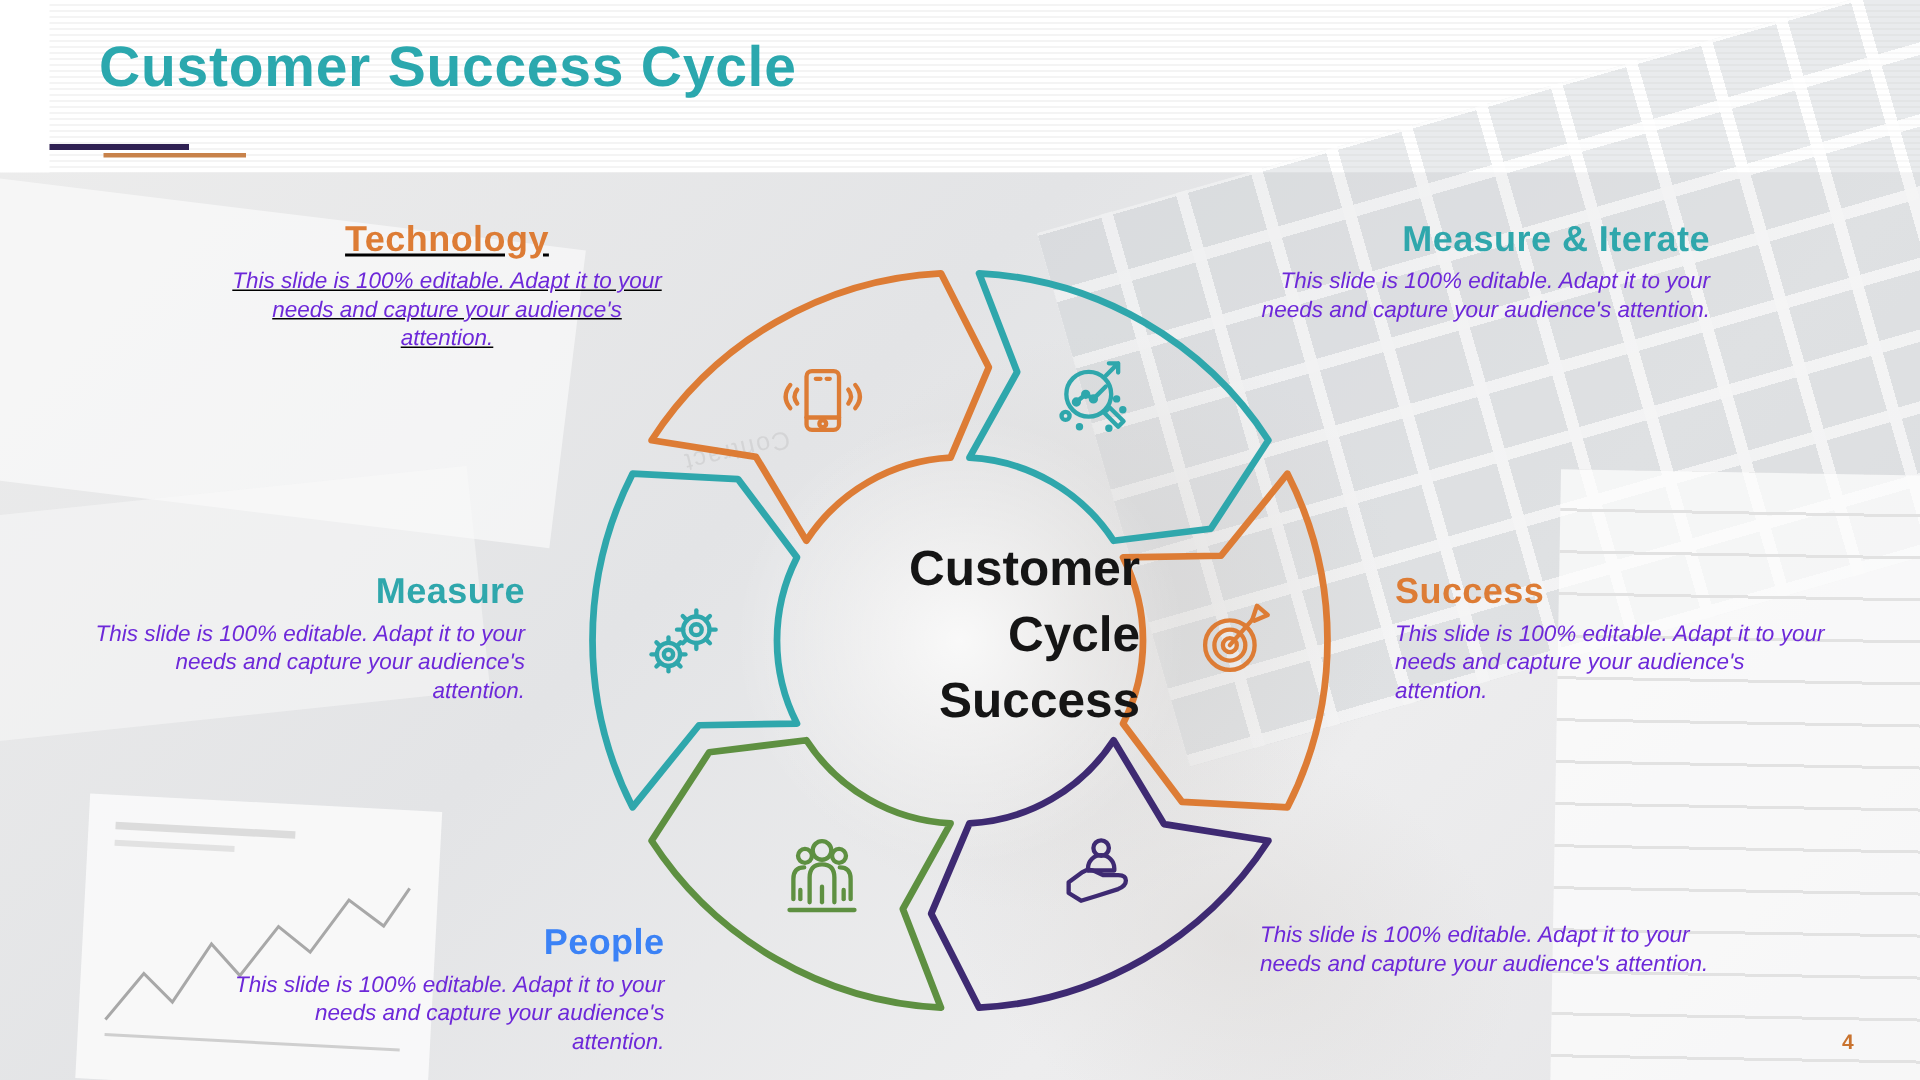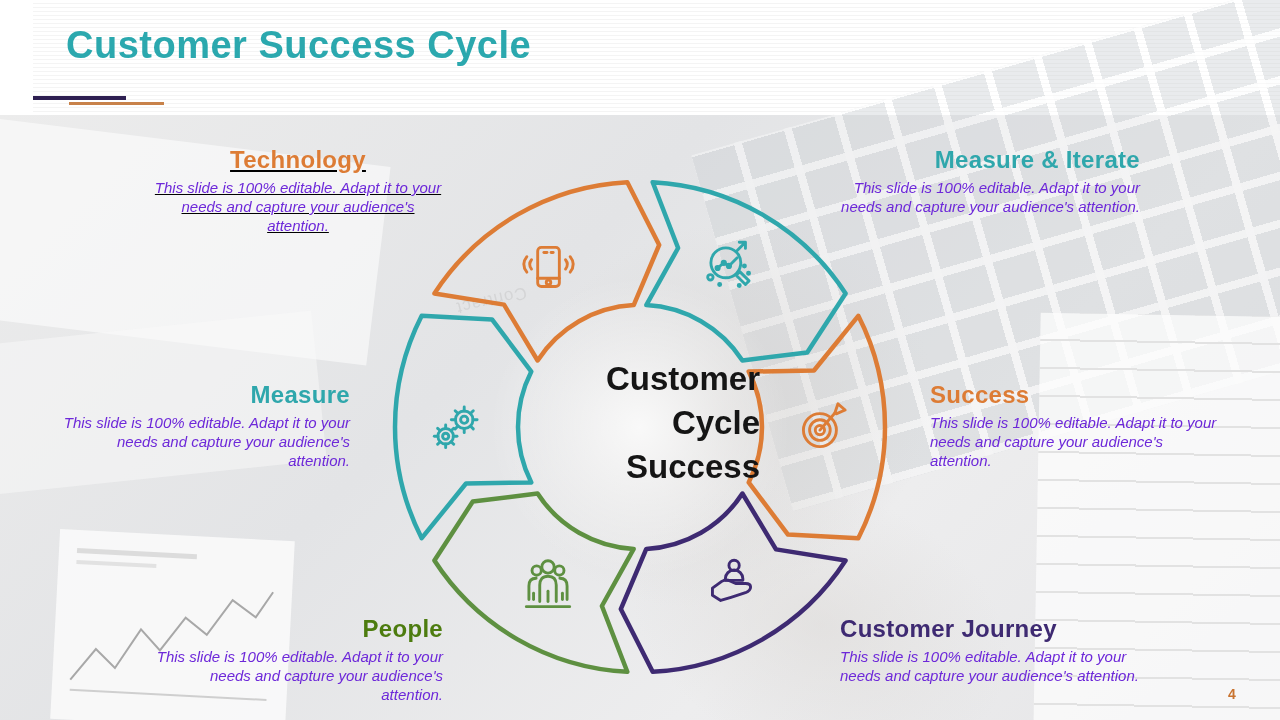--- a/index.html
+++ b/index.html
@@ -48,21 +48,21 @@
   .ic-people{left:515px;top:552px;}
   .ic-cj{left:698px;top:552px;}
 
   .center-text{position:absolute;left:520px;top:357px;width:240px;text-align:right;
      font-size:33px;font-weight:bold;color:#151515;line-height:44px;}
 
   
   .label{position:absolute;}
   .seg-title{font-size:24px;font-weight:bold;margin-bottom:5px;letter-spacing:.3px;}
   .seg-desc{font-size:15px;font-style:italic;color:#6d28d9;line-height:1.26;}
-  .c-orange{color:#DD7C35}.c-teal{color:#2FA7AC}.c-green{color:#4d7c0f}.c-purple{color:#3E2A72}
+  .c-orange{color:#DD7C35}.c-teal{color:#2FA7AC}.c-green{color:#3b82f6}.c-purple{color:#3E2A72}
   .lbl-tech{left:153px;top:146px;width:290px;text-align:center;text-decoration:underline;}
   .lbl-measure{left:840px;top:146px;width:300px;text-align:right;}
   .lbl-process{left:60px;top:381px;width:290px;text-align:right;}
   .lbl-mission{left:930px;top:381px;width:290px;text-align:left;}
   .lbl-people{left:153px;top:615px;width:290px;text-align:right;}
   .lbl-cj{left:840px;top:615px;width:320px;text-align:left;}
 
   .page-num{position:absolute;left:1228px;top:686px;font-size:14px;font-weight:bold;color:#C9732F;}
 </style>
 </head>
@@ -218,19 +218,18 @@
     <div class="seg-title c-orange">Success</div>
     <div class="seg-desc">This slide is 100% editable. Adapt it to your needs and capture your audience's attention.</div>
   </div>
 
   <div class="label lbl-people">
     <div class="seg-title c-green">People</div>
     <div class="seg-desc">This slide is 100% editable. Adapt it to your needs and capture your audience's attention.</div>
   </div>
 
   <div class="label lbl-cj">
-    <div class="seg-title c-purple">Customer Journey</div>
     <div class="seg-desc">This slide is 100% editable. Adapt it to your needs and capture your audience's attention.</div>
   </div>
 
   <div class="page-num">4</div>
 
 </div>
 
 </body></html>

